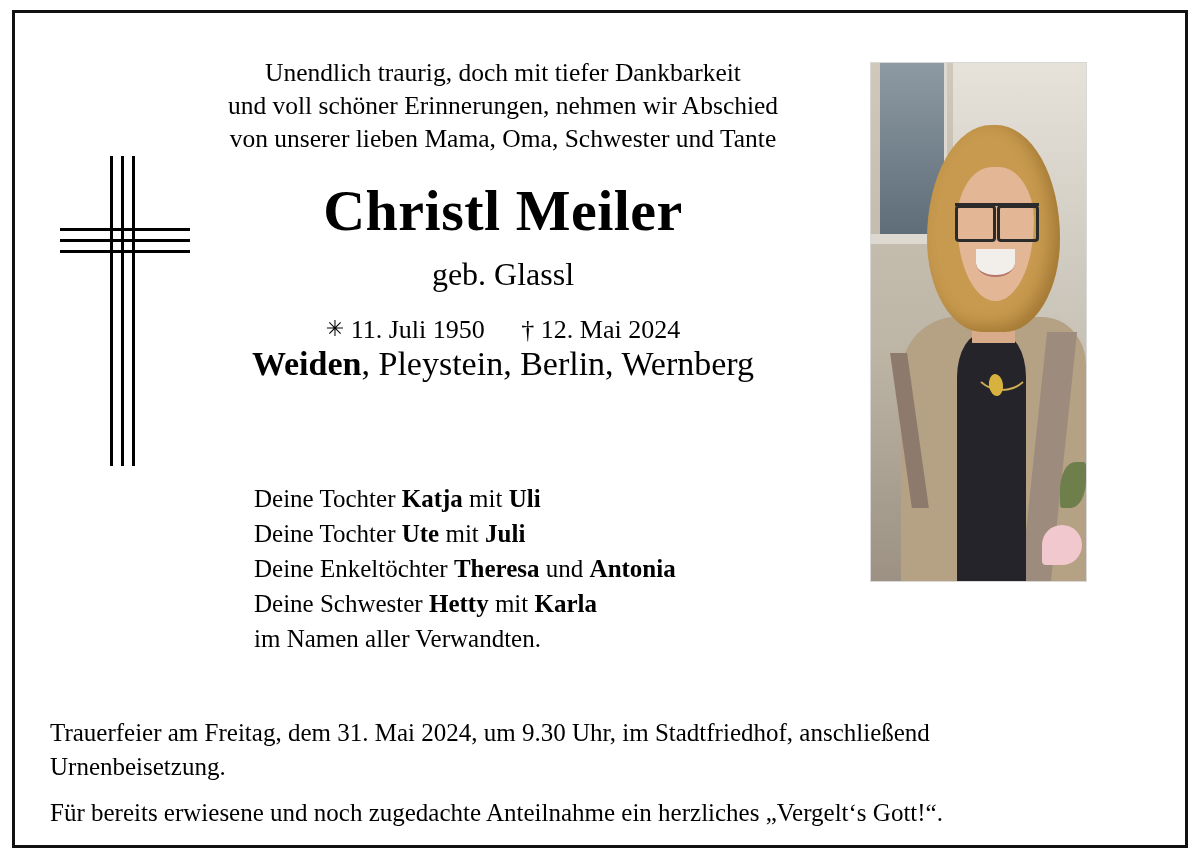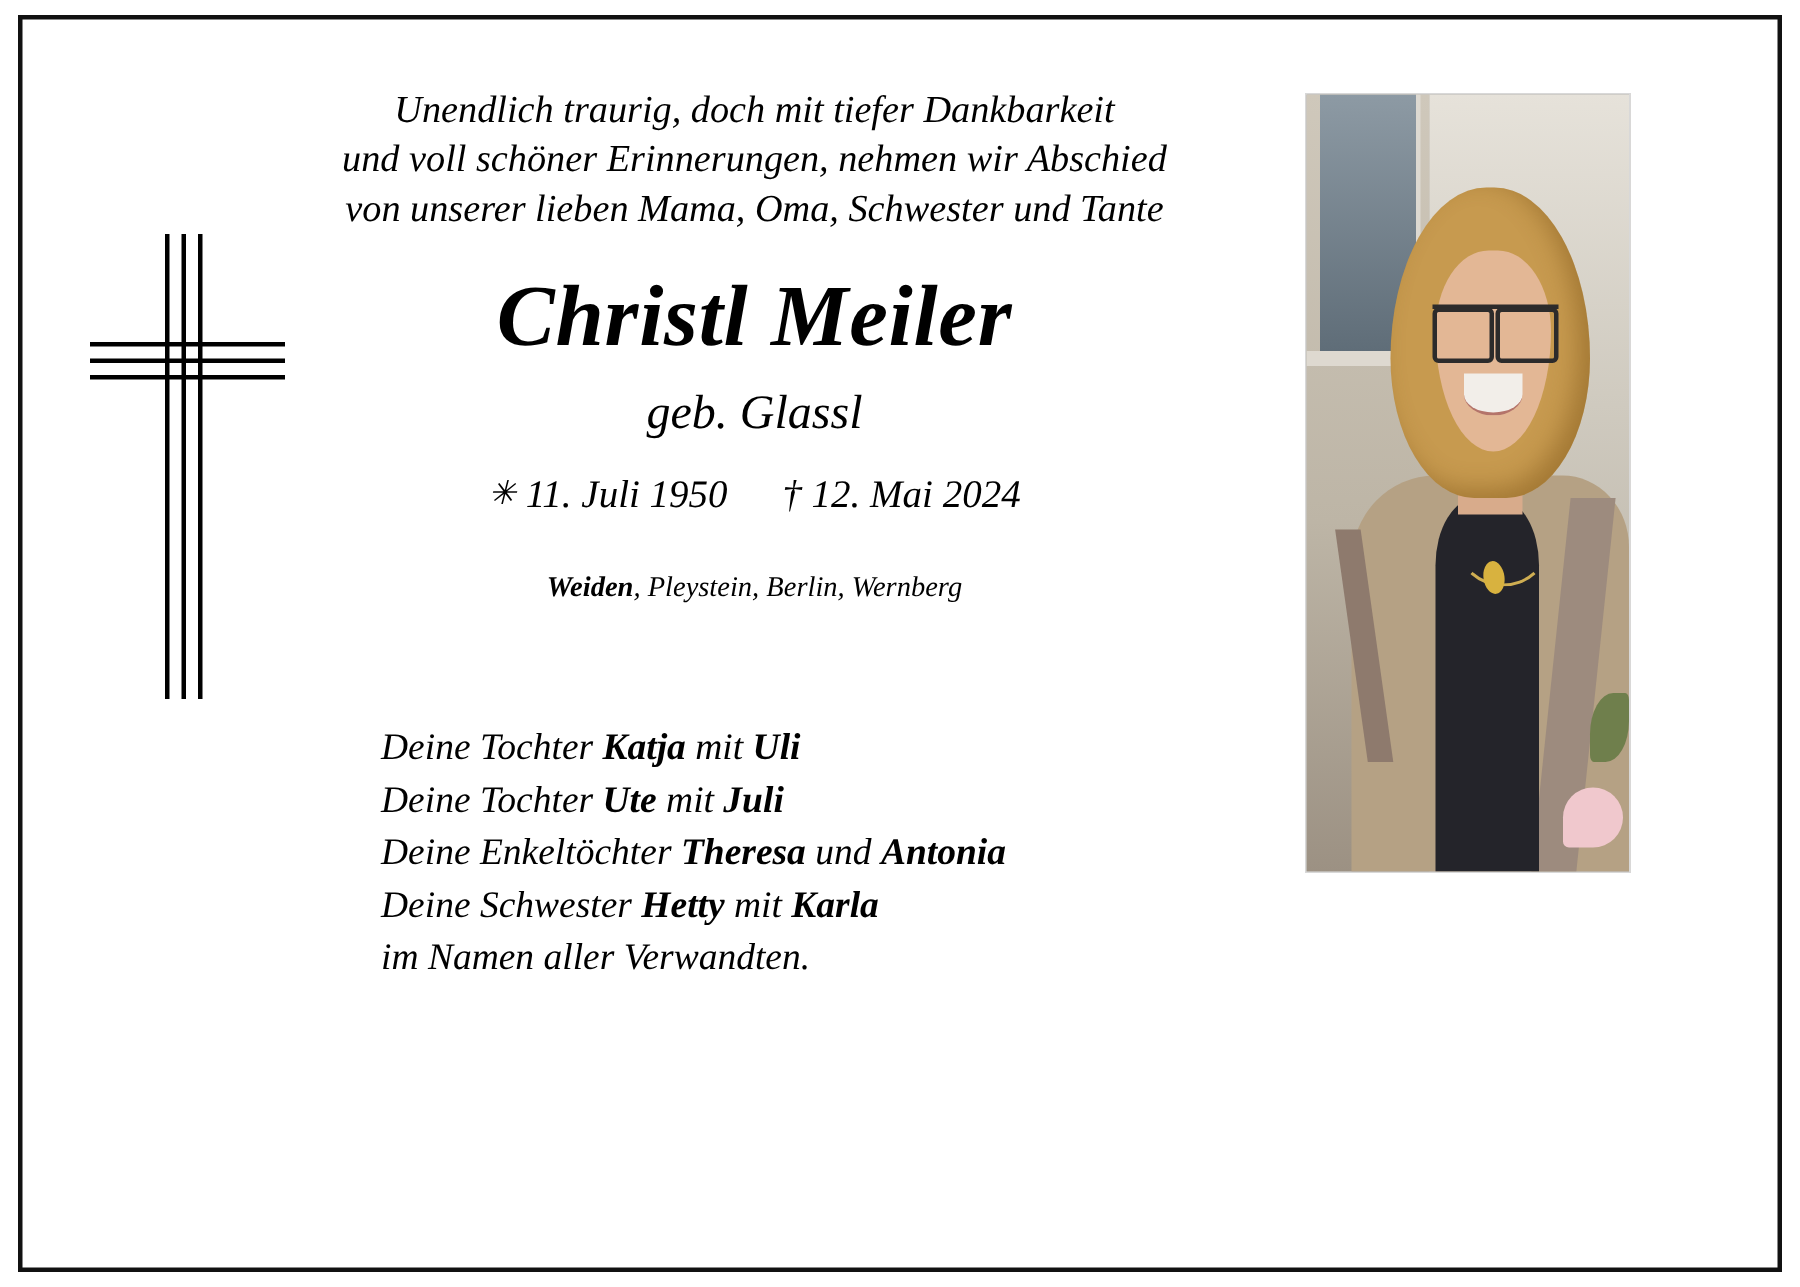--- a/index.html
+++ b/index.html
@@ -11,21 +11,20 @@
     font-family: "Liberation Serif", serif;
     color: #000000;
   }
   .page {
     position: relative;
     width: 1200px;
     height: 858px;
     background: #ffffff;
     box-sizing: border-box;
     overflow: hidden;
-    font-style: italic;
   }
   .border-frame {
     position: absolute;
     left: 12px;
     top: 10px;
     right: 12px;
     bottom: 10px;
     border: 3px solid #111111;
     box-sizing: border-box;
   }
@@ -92,22 +91,21 @@
     font-size: 32px;
     margin-top: 14px;
   }
   .dates {
     font-size: 26px;
     margin-top: 22px;
   }
   .dates .birth { margin-right: 30px; }
   .dates .star { font-size: 22px; vertical-align: 2px; }
   .places {
-    font-size: 19px;
-    margin-top: 36px;
+    font-size: 34px;
   }
   .places b { font-weight: bold; }
 
   
   .family {
     position: absolute;
     left: 228px;
     top: 465px;
     font-size: 25px;
     line-height: 1.4;
@@ -304,15 +302,20 @@
       <div class="hair"></div>
       <div class="face"></div>
       <div class="glasses"></div>
       <div class="smile"></div>
       <div class="chain"></div>
       <div class="pendant"></div>
       <div class="leaf"></div>
       <div class="flower"></div>
     </div>
 
+    <div class="footer">
+      <p>Trauerfeier am Freitag, dem 31. Mai 2024, um 9.30 Uhr, im Stadtfriedhof, anschließend</p>
+      <p>Urnenbeisetzung.</p>
+      <p class="gap">Für bereits erwiesene und noch zugedachte Anteilnahme ein herzliches „Vergelt‘s Gott!“.</p>
+    </div>
 
   </div>
 </div>
 
 </body></html>

